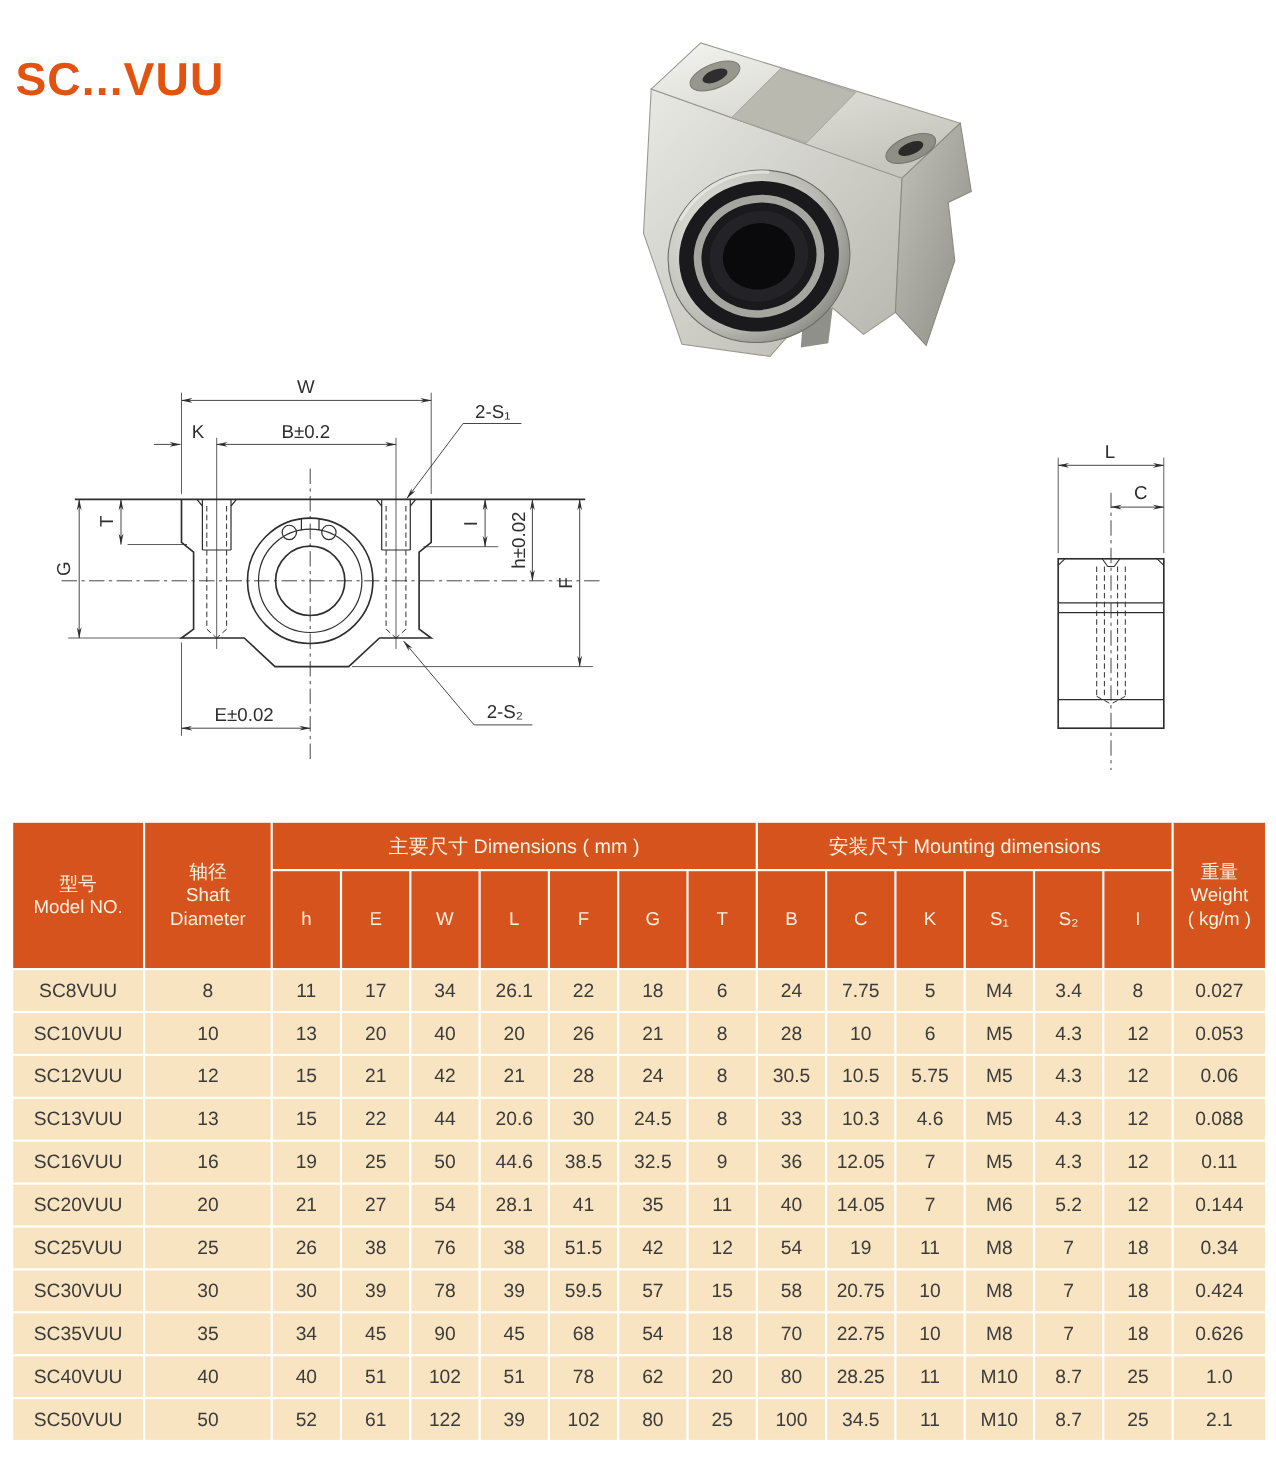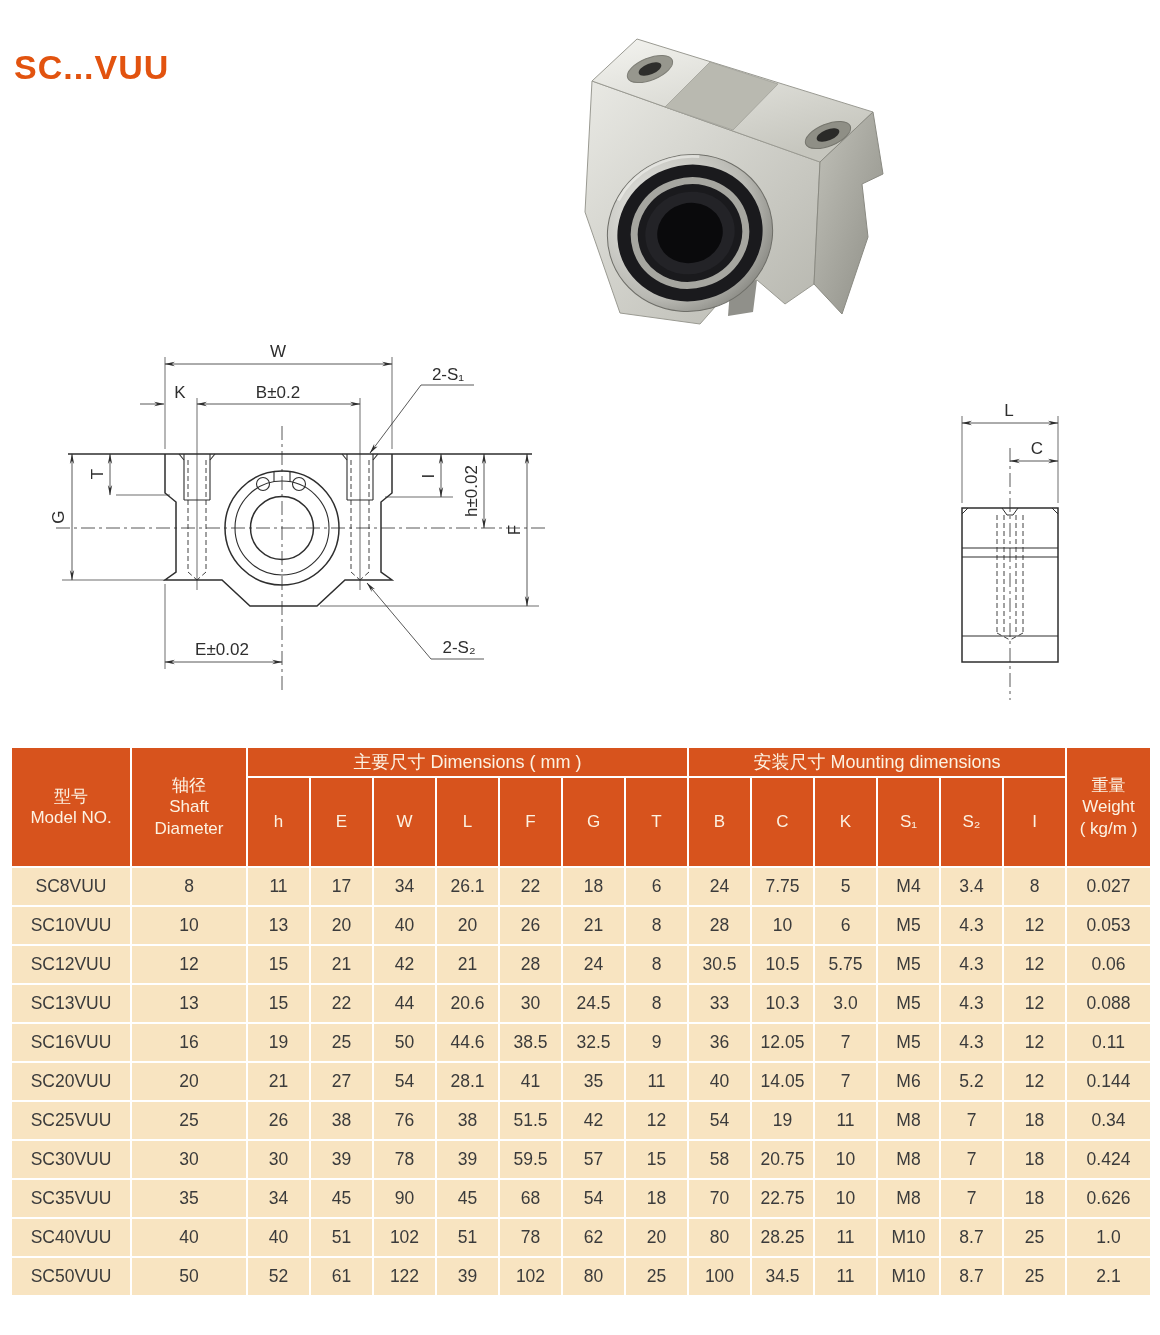--- a/index.html
+++ b/index.html
@@ -2,35 +2,35 @@
 <html style="--accent: #e2530f; --headbg: #d7531d; --rowbg: #f8e4c1;"><head>
 <meta charset="utf-8">
 <style>
   html,body{margin:0;padding:0;background:#ffffff;}
   .page{
     position:relative;width:1160px;height:1335px;background:#fff;
     font-family:"Liberation Sans","DejaVu Sans",sans-serif;overflow:hidden;
   }
   .title{
     position:absolute;left:14px;top:48px;
-    font-size:34px;font-weight:bold;letter-spacing:1px;
+    font-size:42px;font-weight:bold;letter-spacing:1px;
     color:var(--accent,#e2530f);
   }
   .photo{position:absolute;left:570px;top:22px;}
   .drawing{position:absolute;left:0;top:330px;}
 
   .spec-table-wrap{position:absolute;left:10px;top:746px;}
   table.spec{
     border-collapse:separate;border-spacing:2px;table-layout:fixed;
   }
   table.spec th{
     background:var(--headbg,#d7531d);color:#fcf2e2;font-weight:normal;
     text-align:center;vertical-align:middle;padding:0;
   }
-  th.group{height:28px;font-size:18px;}
+  th.group{height:42px;font-size:18px;}
   th.side{font-size:17px;line-height:1.25;}
   th.sub{height:88px;font-size:17px;}
   table.spec td{
     background:var(--rowbg,#f8e4c1);color:#3b3b3b;text-align:center;
     vertical-align:middle;height:37px;font-size:17.5px;padding:0;
   }
   svg text{fill:#2e2e2e;font-family:"Liberation Sans","DejaVu Sans",sans-serif;}
 </style>
 </head>
 <body>
@@ -297,21 +297,21 @@
             <td>13</td>
             <td>15</td>
             <td>22</td>
             <td>44</td>
             <td>20.6</td>
             <td>30</td>
             <td>24.5</td>
             <td>8</td>
             <td>33</td>
             <td>10.3</td>
-            <td>3.0</td>
+            <td>4.6</td>
             <td>M5</td>
             <td>4.3</td>
             <td>12</td>
             <td>0.088</td>
           </tr>
           <tr>
             <td>SC16VUU</td>
             <td>16</td>
             <td>19</td>
             <td>25</td>

